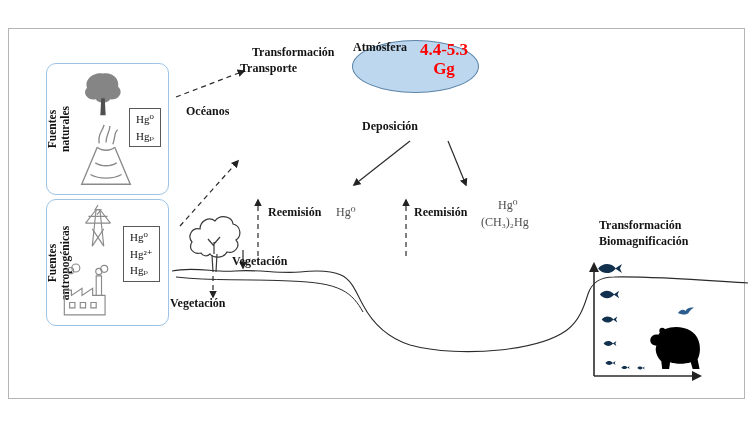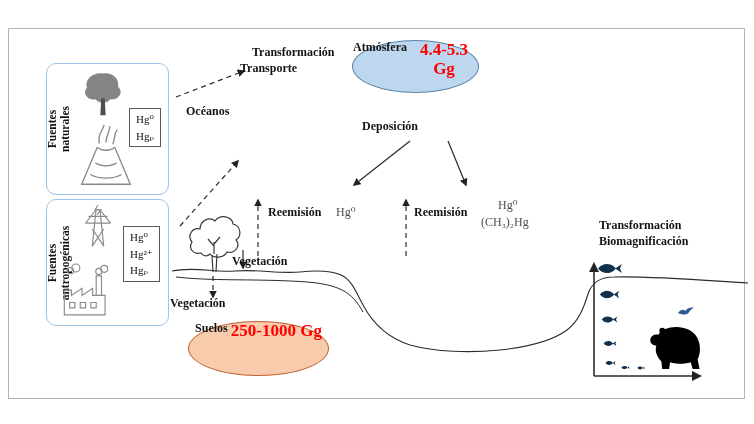--- a/index.html
+++ b/index.html
@@ -131,24 +131,20 @@
       <path d="M15,41 C7,43 2,36 6,30 C1,24 6,15 14,17 C14,9 23,4 29,9 C34,2 46,4 47,12 C55,14 56,24 50,28 C55,34 49,42 41,40 C38,46 28,47 24,42 C21,45 17,44 15,41 Z"></path>
       <path d="M26,43 L27,60 M31,42 L30,60"></path>
       <path d="M28,42 L28,30 M28,34 L22,27 M28,32 L34,25"></path>
     </g>
   </svg>
 
   <div class="pool pool-atmosphere" style="left:352px;top:40px;width:127px;height:53px">
     <div class="pname">Atmósfera</div>
     <div class="pval">4.4-5.3 Gg</div>
   </div>
-  <div class="pool pool-soils" style="left:188px;top:321px;width:141px;height:55px">
-    <div class="pname">Suelos</div>
-    <div class="pval">250-1000 Gg</div>
-  </div>
 
   <svg class="abs" style="left:597px;top:262px" width="26" height="13" viewBox="0 0 24 12">
       <g fill="#12314e">
         <path d="M1,6 C4,2 9,0.8 13,2.6 C15,3.5 16.6,4.8 17.4,6 C16.6,7.2 15,8.5 13,9.4 C9,11.2 4,10 1,6 Z"></path>
         <path d="M16.8,6 L23,1.8 L21.2,6 L23,10.2 Z"></path>
       </g>
     </svg>
   <svg class="abs" style="left:599px;top:289px" width="21" height="11" viewBox="0 0 24 12">
       <g fill="#12314e">
         <path d="M1,6 C4,2 9,0.8 13,2.6 C15,3.5 16.6,4.8 17.4,6 C16.6,7.2 15,8.5 13,9.4 C9,11.2 4,10 1,6 Z"></path>

